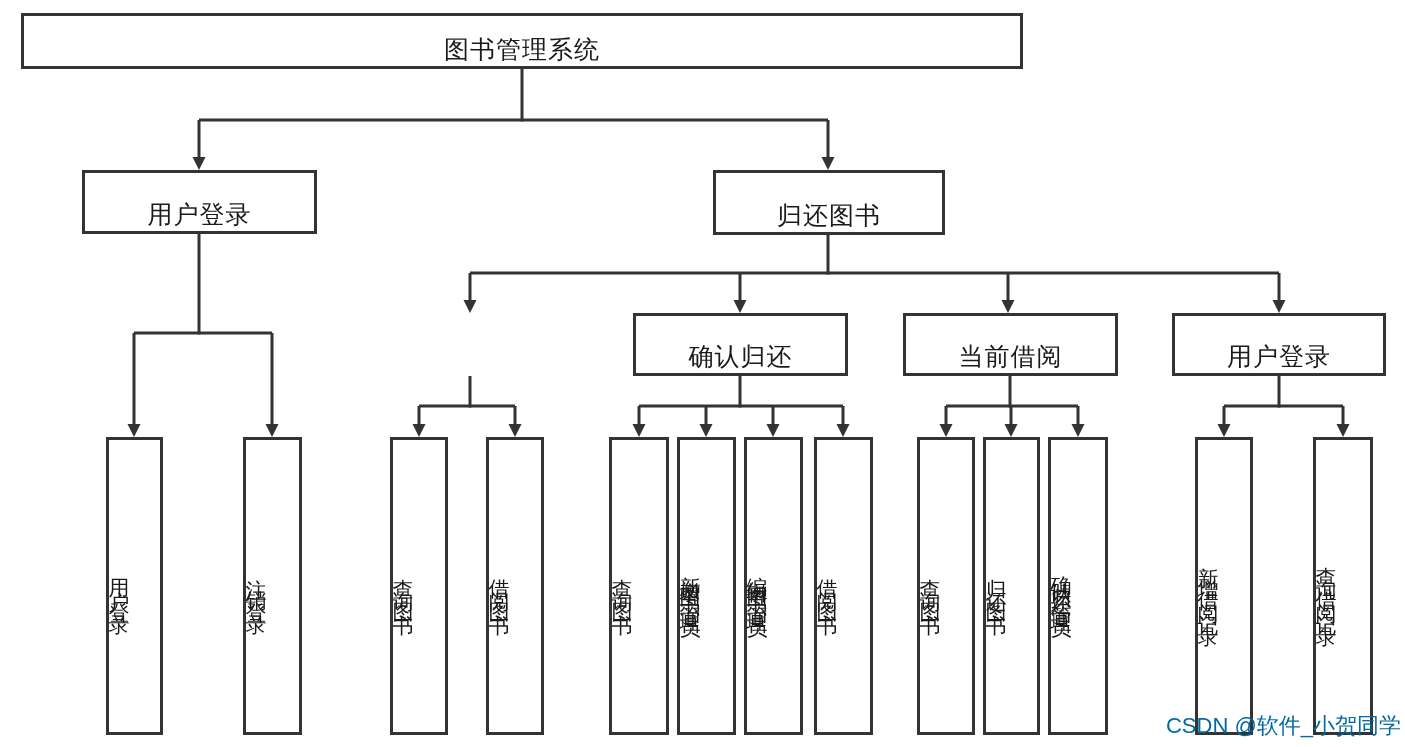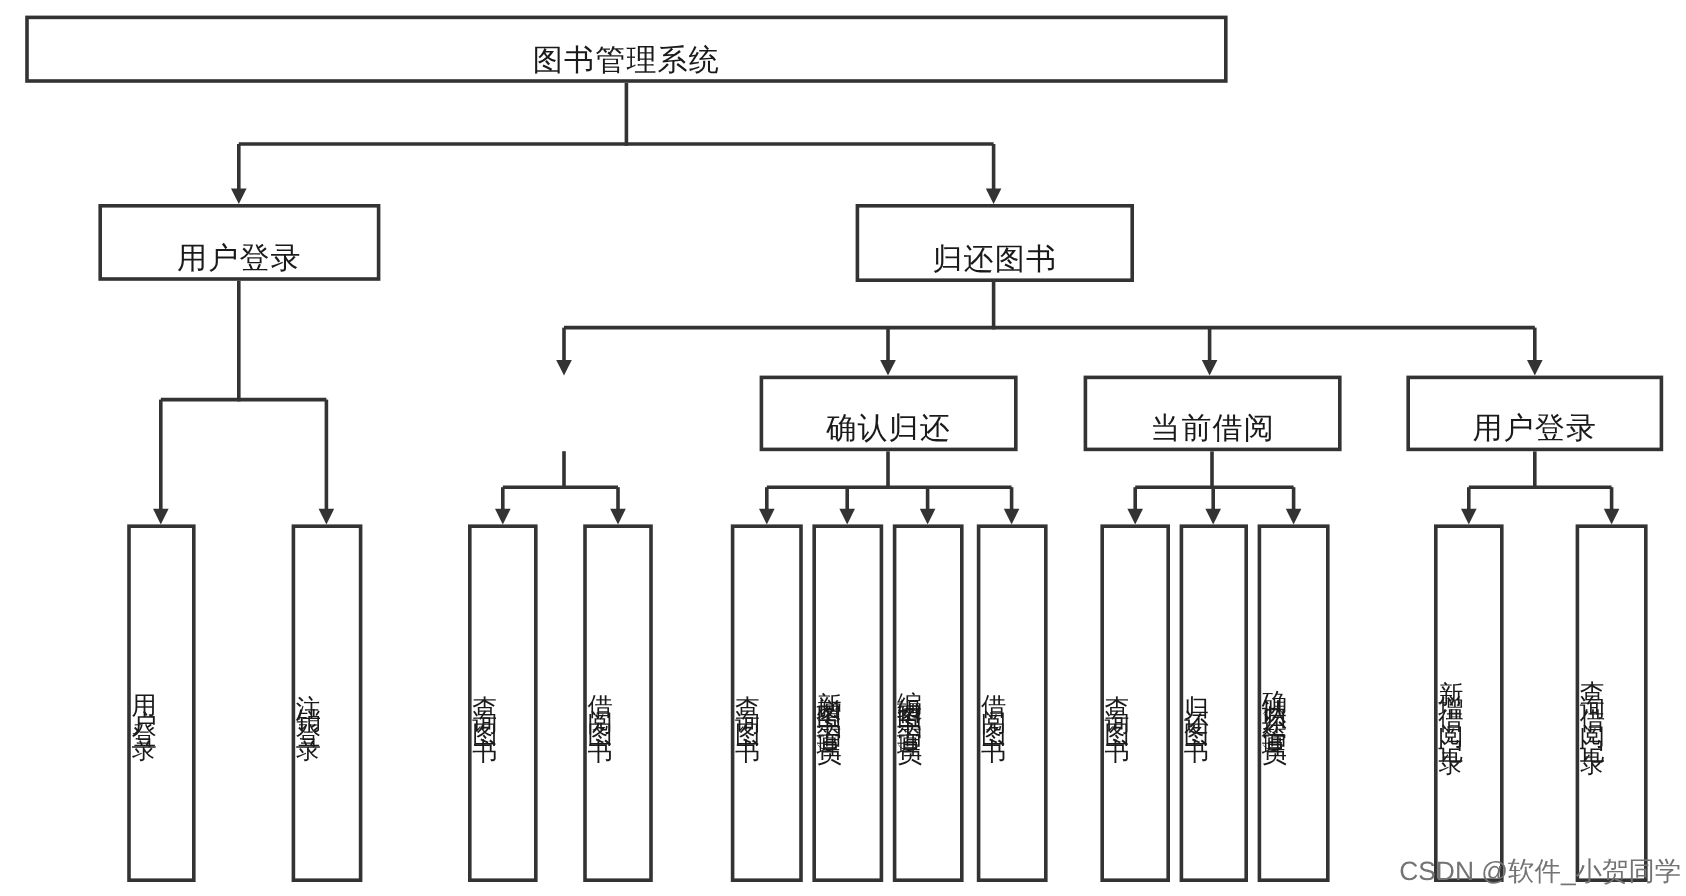--- a/index.html
+++ b/index.html
@@ -18,21 +18,21 @@
   .vnode{
     font-size:21px;
     writing-mode:vertical-rl;
     text-orientation:mixed;
     letter-spacing:12px;
     line-height:1;
   }
   .vnode.long{letter-spacing:6px;}
   .watermark{
     position:absolute;right:4px;bottom:6px;
-    font-size:22px;color:#737373;white-space:nowrap;
+    font-size:22px;color:#0369a1;white-space:nowrap;
   }
 </style>
 </head>
 <body>
 
 <div class="stage">
 
   <svg class="connectors" width="1405" height="747" viewBox="0 0 1405 747" xmlns="http://www.w3.org/2000/svg">
 
     <g>

